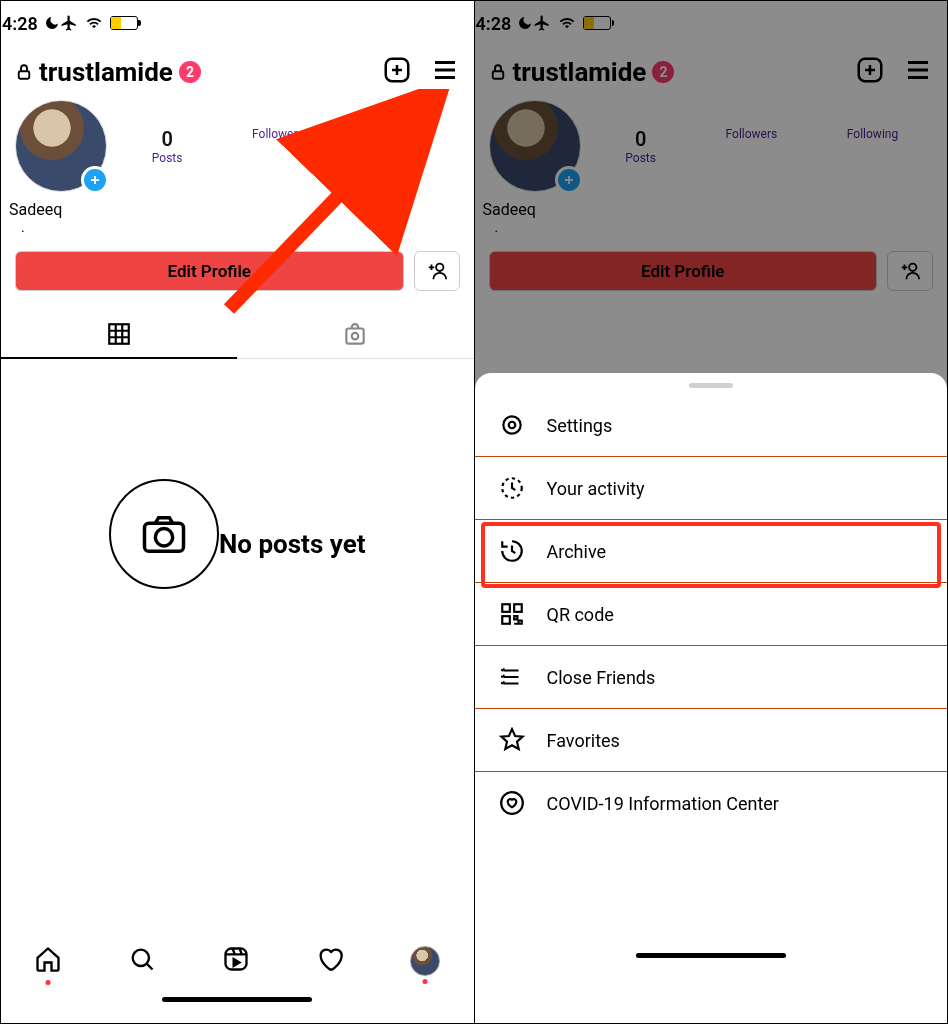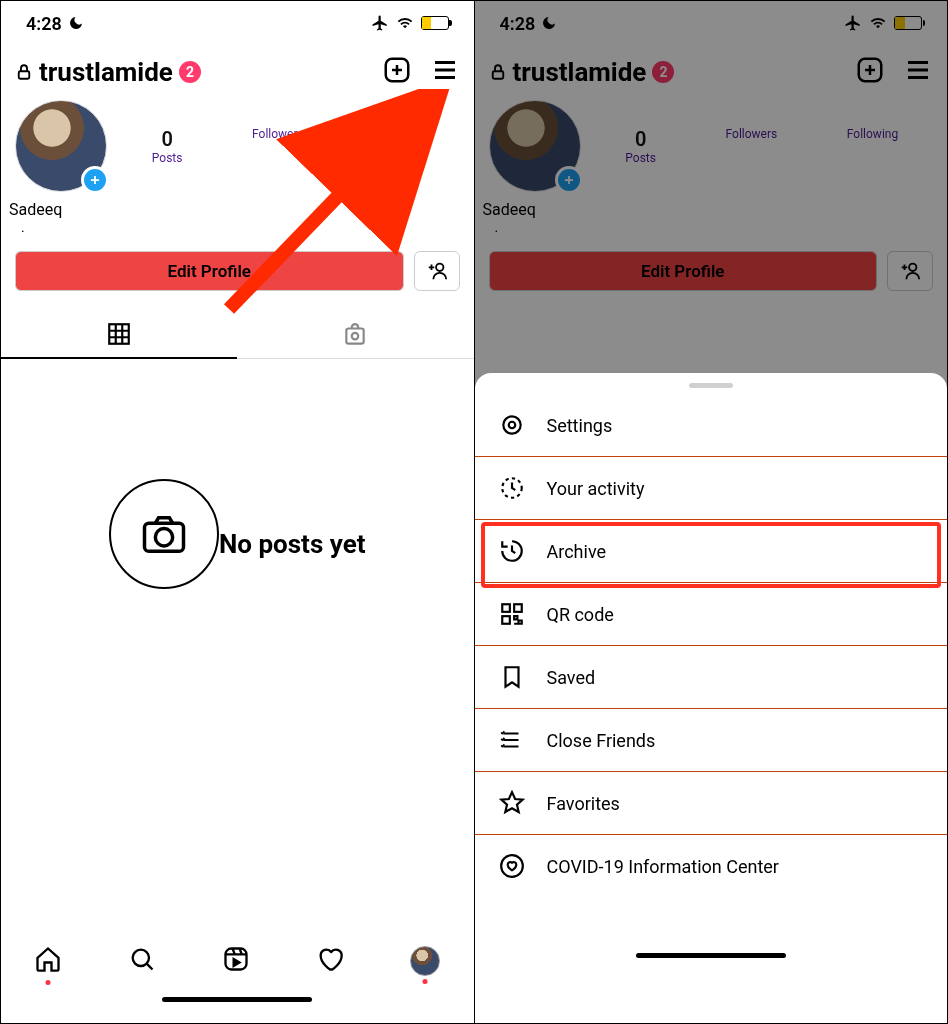--- a/index.html
+++ b/index.html
@@ -4,21 +4,21 @@
 <style>
   * { box-sizing: border-box; margin: 0; padding: 0; font-family: -apple-system, BlinkMacSystemFont, "Segoe UI", Roboto, Helvetica, Arial, sans-serif; }
   body { background: #fff; }
   .canvas { width: 948px; height: 1024px; display: flex; border: 1px solid #000; }
   .pane { width: 474px; height: 1022px; position: relative; background: #fff; overflow: hidden; }
   .pane.right { background: #fff; }
   .dim-overlay { position: absolute; inset: 0; background: rgba(0,0,0,0.45); z-index: 2; }
   .divider { width: 0; border-left: 1px solid #000; }
 
   
-  .status-bar { height: 44px; display: flex; align-items: center; justify-content: space-between; padding: 0 25px; }
+  .status-bar { height: 44px; display: flex; align-items: center; justify-content: flex-start; padding: 0 1px; }
   .status-left { display: flex; align-items: center; gap: 6px; font-weight: 600; font-size: 18px; }
   .status-right { display: flex; align-items: center; gap: 6px; }
   .moon { width: 16px; height: 16px; }
   .battery { width: 28px; height: 14px; border: 1.5px solid #000; border-radius: 3px; position: relative; display: flex; align-items: center; }
   .battery::after { content:""; position:absolute; right:-4px; top:3px; width:2.5px; height:6px; background:#000; border-radius:0 2px 2px 0;}
   .battery-fill { height: 100%; width: 38%; background: #ffcc00; border-radius: 1px 0 0 1px; }
 
   
   .profile-header { display:flex; align-items:center; justify-content: space-between; padding: 10px 14px 0 14px; }
   .username-wrap { display:flex; align-items:center; gap:6px; }
@@ -356,28 +356,20 @@
                 <rect x="14" y="3" width="7" height="7"></rect>
                 <rect x="3" y="14" width="7" height="7"></rect>
                 <path d="M14 14h3v3h-3zM18 18h3v3h-3zM14 21h3"></path>
               </svg>
             </span>
           <span>QR code</span>
         </div>
         <div class="menu-item">
           <span class="menu-icon">
               <svg width="26" height="26" viewBox="0 0 24 24" fill="none" stroke="#000" stroke-width="2">
-                <path d="M6 3h12v18l-6-4-6 4V3z"></path>
-              </svg>
-            </span>
-          <span>Saved</span>
-        </div>
-        <div class="menu-item">
-          <span class="menu-icon">
-              <svg width="26" height="26" viewBox="0 0 24 24" fill="none" stroke="#000" stroke-width="2">
                 <path d="M4 6h14M4 12h14M4 18h14"></path>
                 <path d="M2 5l1 1 2-2M2 11l1 1 2-2M2 17l1 1 2-2" stroke-width="1.5"></path>
               </svg>
             </span>
           <span>Close Friends</span>
         </div>
         <div class="menu-item">
           <span class="menu-icon">
               <svg width="26" height="26" viewBox="0 0 24 24" fill="none" stroke="#000" stroke-width="2">
                 <path d="M12 2l2.9 6.3 6.9.6-5.2 4.6 1.6 6.8L12 16.8 5.8 20.3l1.6-6.8L2.2 8.9l6.9-.6L12 2z"></path>

